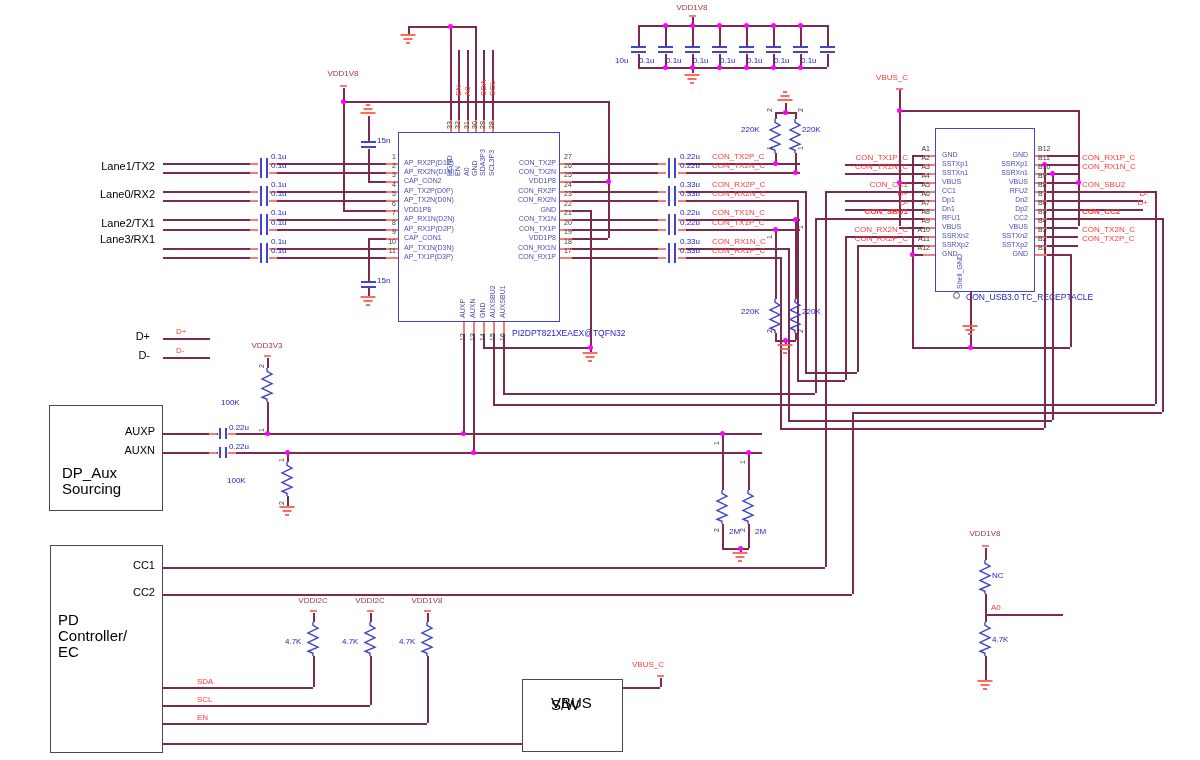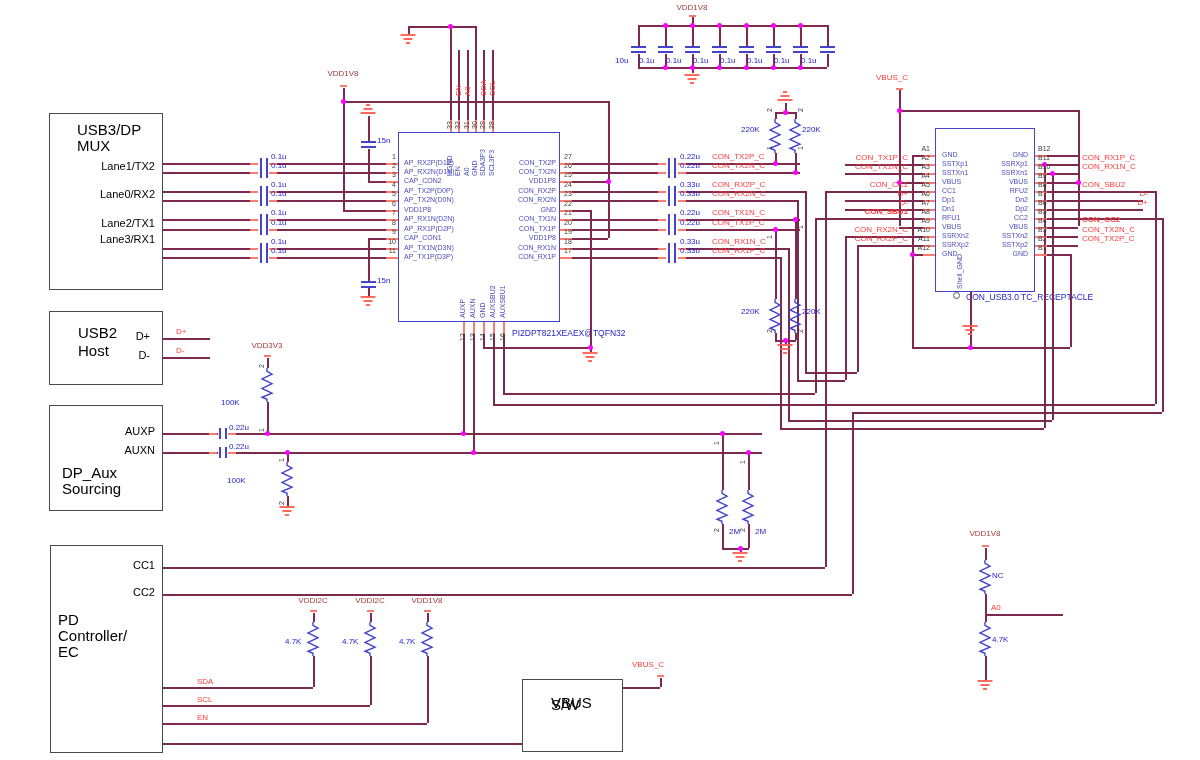--- a/index.html
+++ b/index.html
@@ -24,28 +24,20 @@
   .r{text-align:right}
   .tick{position:absolute;height:2px;width:7px;background:#f87d70}
   .ring{position:absolute;width:7px;height:7px;border:1.4px solid #555;border-radius:50%;background:#fff;box-sizing:border-box}
   svg{position:absolute;overflow:visible}
 </style>
 </head>
 <body>
 
 <div class="stage">
 
-  <div class="blk" style="left:49px;top:113px;width:114px;height:177px">
-    <span style="left:27px;top:7px">USB3/DP</span>
-    <span style="left:27px;top:23px">MUX</span>
-  </div>
-  <div class="blk" style="left:49px;top:311px;width:114px;height:74px">
-    <span style="left:28px;top:12px">USB2</span>
-    <span style="left:28px;top:30px">Host</span>
-  </div>
   <div class="blk" style="left:50px;top:545px;width:113px;height:208px">
     <span style="left:7px;top:65px">PD</span>
     <span style="left:7px;top:81px">Controller/</span>
     <span style="left:7px;top:97px">EC</span>
   </div>
   <div class="blk" style="left:49px;top:405px;width:114px;height:106px">
     <span style="left:12px;top:58px">DP_Aux</span>
     <span style="left:12px;top:74px">Sourcing</span>
   </div>
   <div class="blk" style="left:522px;top:679px;width:101px;height:73px">
@@ -674,21 +666,21 @@
     <div class="lbl nm r" style="left: 986px; top: 187px; width: 42px;">RFU2</div>
     <div class="lbl nl" style="left: 1082px; top: 181px;">CON_SBU2</div>
     <div class="lbl pn" style="left: 1038px; top: 190px;">B7</div>
     <div class="lbl nm r" style="left: 986px; top: 196px; width: 42px;">Dn2</div>
     <div class="lbl nl r" style="left: 1088px; top: 190px; width: 60px;">D-</div>
     <div class="lbl pn" style="left: 1038px; top: 199px;">B6</div>
     <div class="lbl nm r" style="left: 986px; top: 205px; width: 42px;">Dp2</div>
     <div class="lbl nl r" style="left: 1088px; top: 199px; width: 60px;">D+</div>
     <div class="lbl pn" style="left: 1038px; top: 208px;">B5</div>
     <div class="lbl nm r" style="left: 986px; top: 214px; width: 42px;">CC2</div>
-    <div class="lbl nl bold" style="left: 1082px; top: 216px; text-align: right;">CON_CC2</div>
+    <div class="lbl nl bold" style="left: 1082px; top: 208px; text-align: right;">CON_CC2</div>
     <div class="lbl pn" style="left: 1038px; top: 217px;">B4</div>
     <div class="lbl nm r" style="left: 986px; top: 223px; width: 42px;">VBUS</div>
     <div class="lbl pn" style="left: 1038px; top: 226px;">B3</div>
     <div class="lbl nm r" style="left: 986px; top: 232px; width: 42px;">SSTXn2</div>
     <div class="lbl nl" style="left: 1082px; top: 226px;">CON_TX2N_C</div>
     <div class="lbl pn" style="left: 1038px; top: 235px;">B2</div>
     <div class="lbl nm r" style="left: 986px; top: 241px; width: 42px;">SSTXp2</div>
     <div class="lbl nl" style="left: 1082px; top: 235px;">CON_TX2P_C</div>
     <div class="lbl pn" style="left: 1038px; top: 244px;">B1</div>
     <div class="lbl nm r" style="left: 986px; top: 250px; width: 42px;">GND</div>

